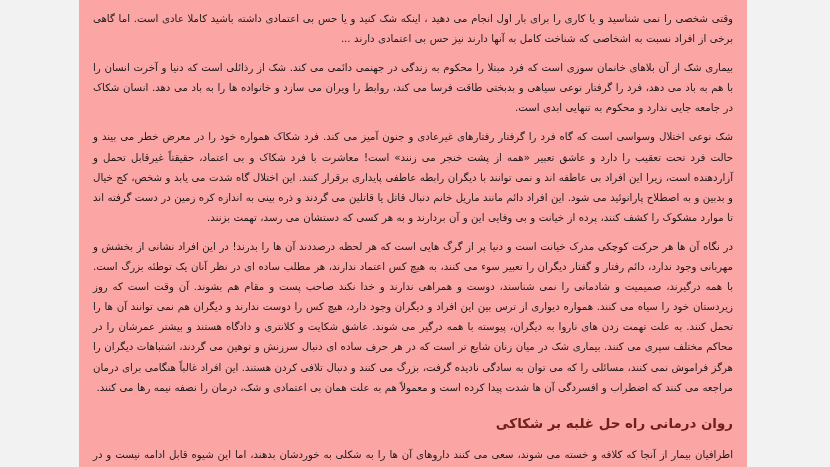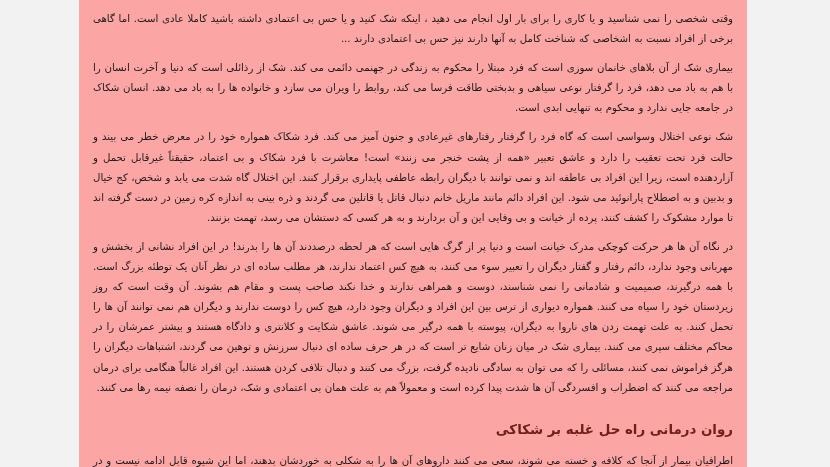--- a/index.html
+++ b/index.html
@@ -46,21 +46,21 @@
     line-height: 20.1px;
     color: #1b1b1b;
     letter-spacing: 0;
     word-spacing: 0.2px;
     font-weight: 400;
   }
   p.para:last-child {
     margin-bottom: 0;
   }
   h2.section-heading {
-    margin: 22px 0 11px 0;
+    margin: 16px 0 11px 0;
     padding: 0;
     direction: rtl;
     text-align: right;
     font-size: 13.4px;
     line-height: 20px;
     font-weight: bold;
     color: #6e2118;
     letter-spacing: 0;
   }
   .gutter-left, .gutter-right {

